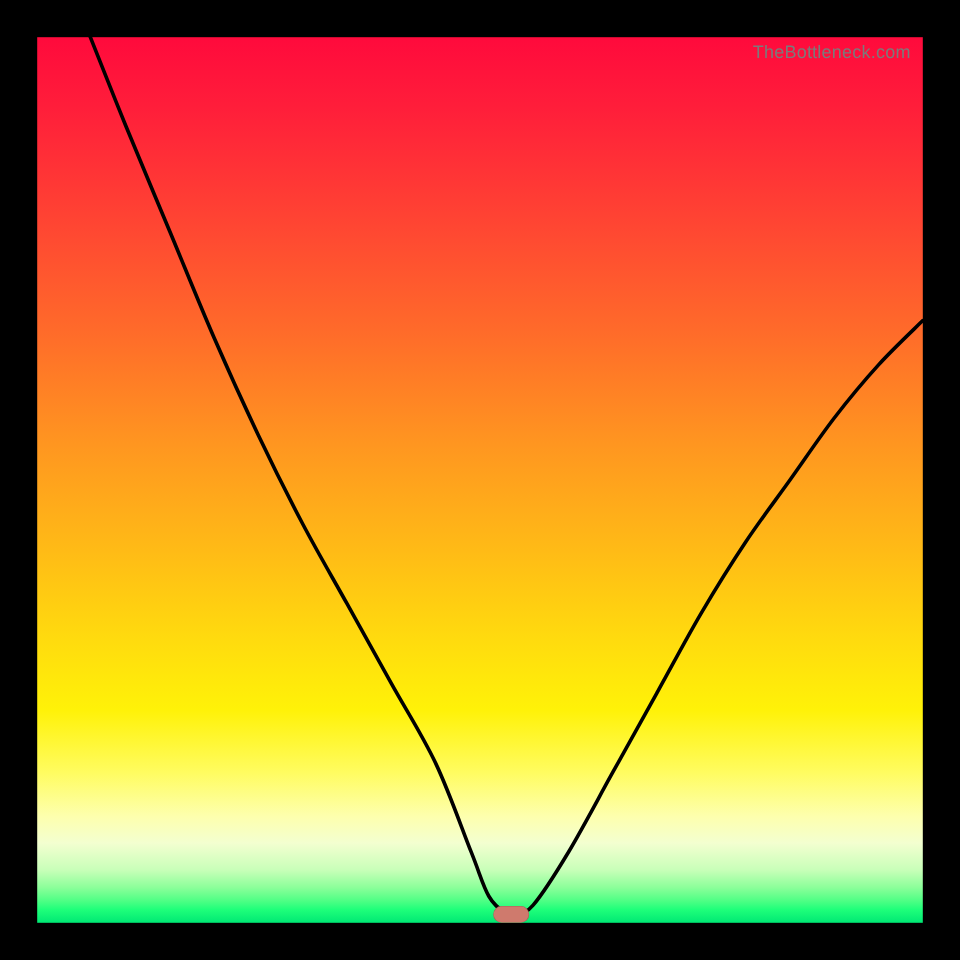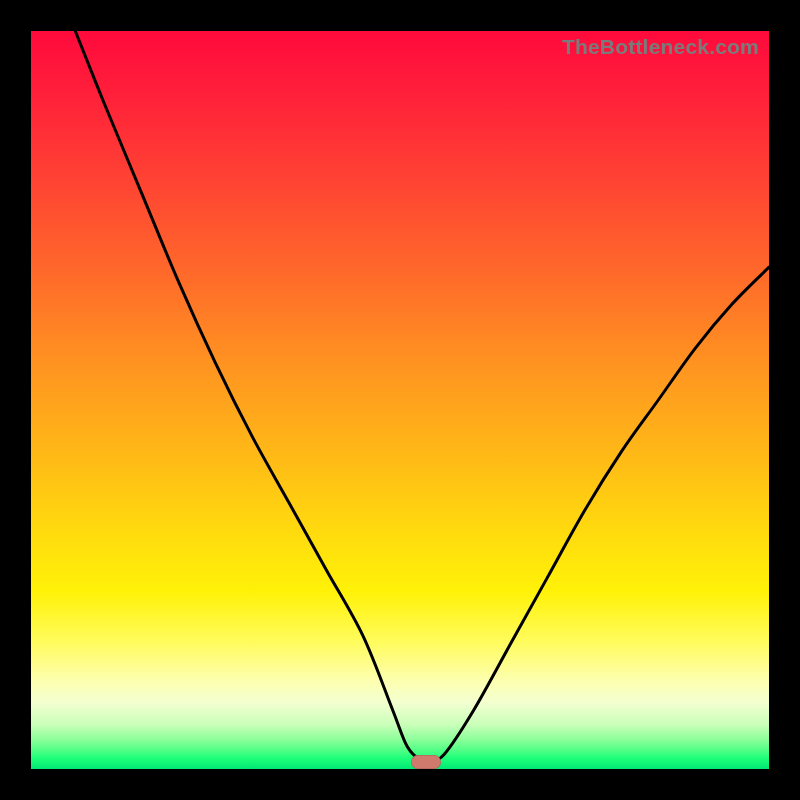--- a/index.html
+++ b/index.html
@@ -42,22 +42,22 @@
       #4fff85 97.5%,
       #1fff7a 98.5%,
       #00e874 100%
     );
   }
   .watermark {
     position: absolute;
     top: 4px;
     right: 10px;
     color: #7b7b7b;
-    font-size: 21px;
-    font-weight: 700;
+    font-size: 15px;
+    font-weight: 400;
     letter-spacing: 0.2px;
     user-select: none;
     text-align: center;
   }
   svg.curve {
     position: absolute;
     left: 0;
     top: 0;
     width: 738px;
     height: 738px;

